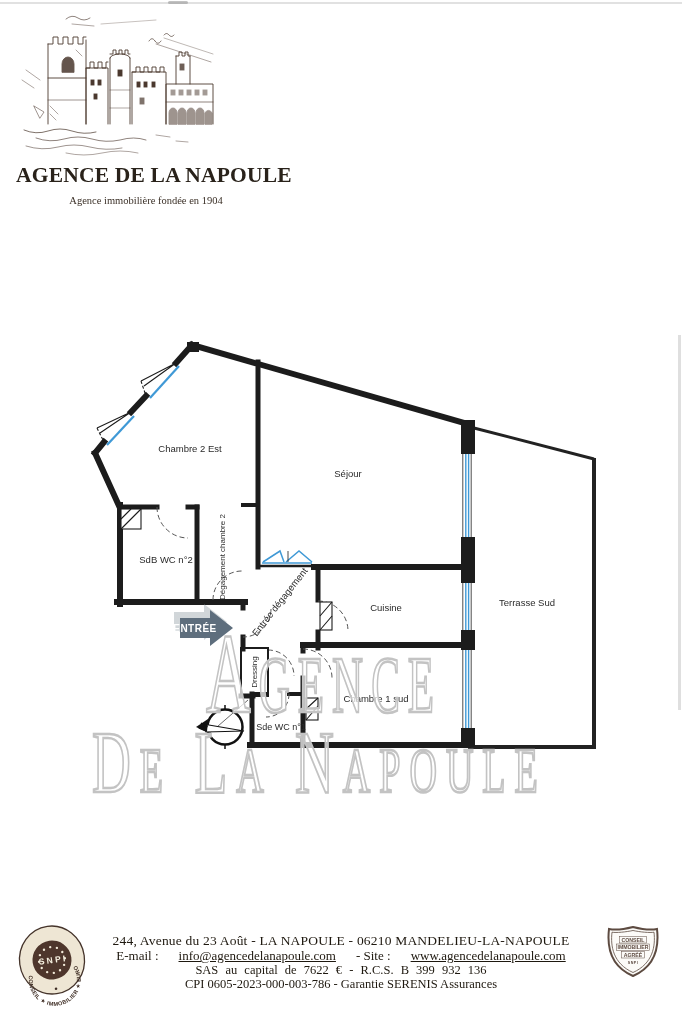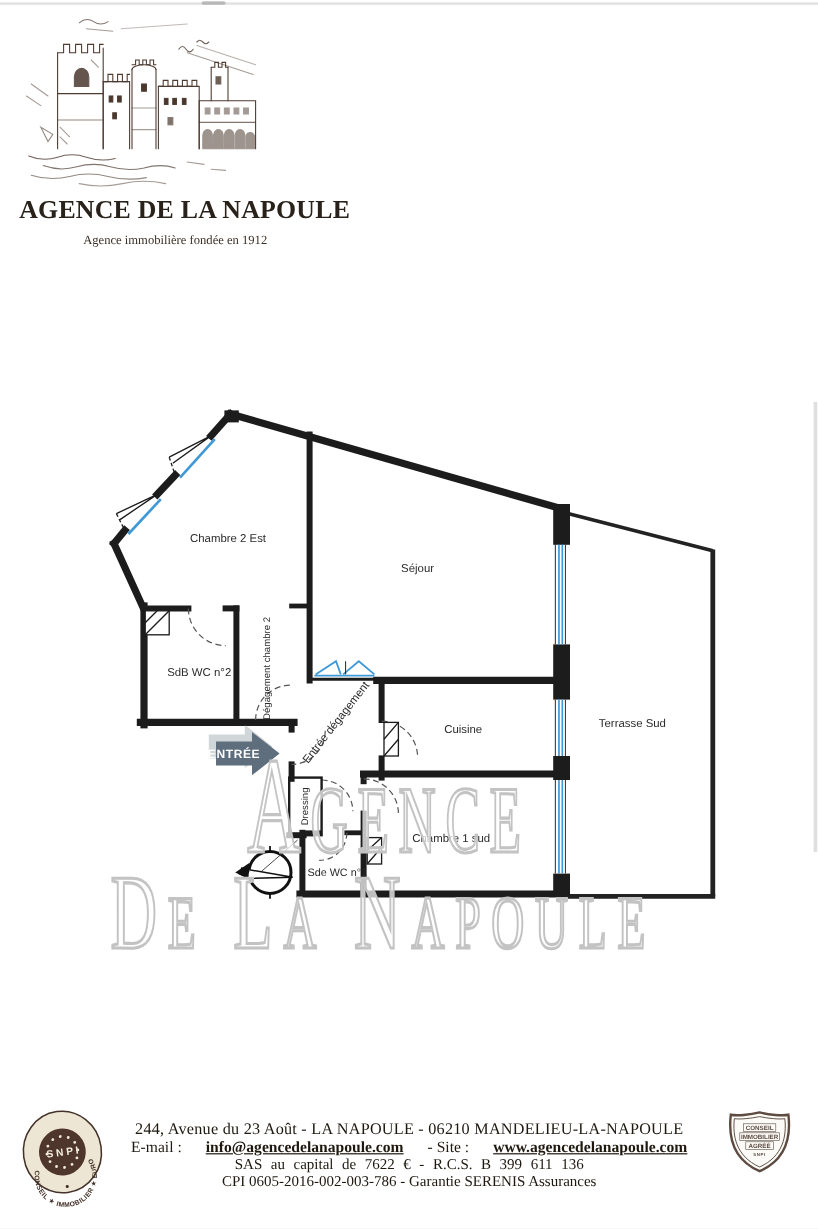--- a/index.html
+++ b/index.html
@@ -23,21 +23,21 @@
       color:rgba(255,255,255,.72);-webkit-text-stroke:1.4px #c3c3c3;transform-origin:top left;}
   #wm1{left:206px;top:616px;font-size:62px;letter-spacing:8px;transform:scaleY(1.85);}
   #wm2{left:92px;top:718px;font-size:48px;letter-spacing:8px;transform:scale(1.12,1.85);}
   
   #footer{position:absolute;left:0;top:933px;width:682px;z-index:3;text-align:center;color:#1e180f;}
   #footer .l1{font-size:13.5px;line-height:15px;letter-spacing:.2px;}
   #footer .l2,#footer .l3{font-size:13px;line-height:15px;}
   #footer .l3{display:flex;justify-content:center;gap:20px;}
   #footer .l4{font-size:12.5px;line-height:14px;word-spacing:4px;}
   #footer .l5{font-size:12.5px;line-height:14px;}
-  .link{text-decoration:underline;font-weight:bold;}
+  .link{text-decoration:underline;}
   #snpi-seal{position:absolute;left:10px;top:916px;z-index:3;}
   #conseil-shield{position:absolute;left:604px;top:924px;z-index:3;}
 </style>
 </head>
 <body>
 
 <div id="page">
 
   <div class="scanline-top"></div>
   <div class="scandash"></div>
@@ -103,21 +103,21 @@
 
       <path d="M18,120 q12,5 24,1 q12,-4 24,0 q12,4 24,1" opacity=".8"></path>
       <path d="M30,128 q14,5 28,1 q14,-4 28,0 q14,4 28,1 q14,-4 26,0" opacity=".7"></path>
       <path d="M20,136 q16,5 32,1 q16,-4 32,0 q16,4 32,1" opacity=".6"></path>
       <path d="M60,143 q18,4 36,0 q18,-4 36,0" opacity=".5"></path>
       <path d="M150,125 l14,2 M170,131 l12,1" opacity=".5"></path>
     </g>
   </svg>
 
   <div id="agency-title">AGENCE DE LA NAPOULE</div>
-  <div id="agency-tagline">Agence immobilière fondée en 1912</div>
+  <div id="agency-tagline">Agence immobilière fondée en 1904</div>
 
   <svg id="plan" width="682" height="1024" viewBox="0 0 682 1024">
 
     <g stroke="#222" fill="none">
       <path d="M470,427 L594,459" stroke-width="3"></path>
       <path d="M594,458 L594,747" stroke-width="4"></path>
       <path d="M468,747 L596,747" stroke-width="4"></path>
     </g>
 
     <g stroke="#1c1c1c" stroke-width="6" fill="none" stroke-linecap="square">
@@ -240,22 +240,22 @@
   <div class="wm" id="wm2">De La Napoule</div>
 
   <div id="footer">
     <div class="l1">244, Avenue du 23 Août - LA NAPOULE - 06210 MANDELIEU-LA-NAPOULE</div>
     <div class="l3">
       <span>E-mail :</span>
       <span class="link">info@agencedelanapoule.com</span>
       <span>- Site :</span>
       <span class="link">www.agencedelanapoule.com</span>
     </div>
-    <div class="l4">SAS au capital de 7622 € - R.C.S. B 399 611 136</div>
-    <div class="l5">CPI 0605-2016-002-003-786 - Garantie SERENIS Assurances</div>
+    <div class="l4">SAS au capital de 7622 € - R.C.S. B 399 932 136</div>
+    <div class="l5">CPI 0605-2023-000-003-786 - Garantie SERENIS Assurances</div>
   </div>
 
   <svg id="snpi-seal" width="84" height="92" viewBox="0 0 84 92">
     <g transform="rotate(-8 42 44)">
       <ellipse cx="42" cy="44" rx="32.5" ry="34" fill="#eee6d4" stroke="#44332a" stroke-width="1.3"></ellipse>
       <circle cx="42" cy="44" r="19.5" fill="#4e362c"></circle>
       <defs>
         <path id="sealring" d="M18,54 A26,26 0 1 0 66,54"></path>
       </defs>
       <text style="font-family:'Liberation Sans','DejaVu Sans',sans-serif;font-size:5.6px;font-weight:bold;fill:#3e2d24;letter-spacing:.4px;">

